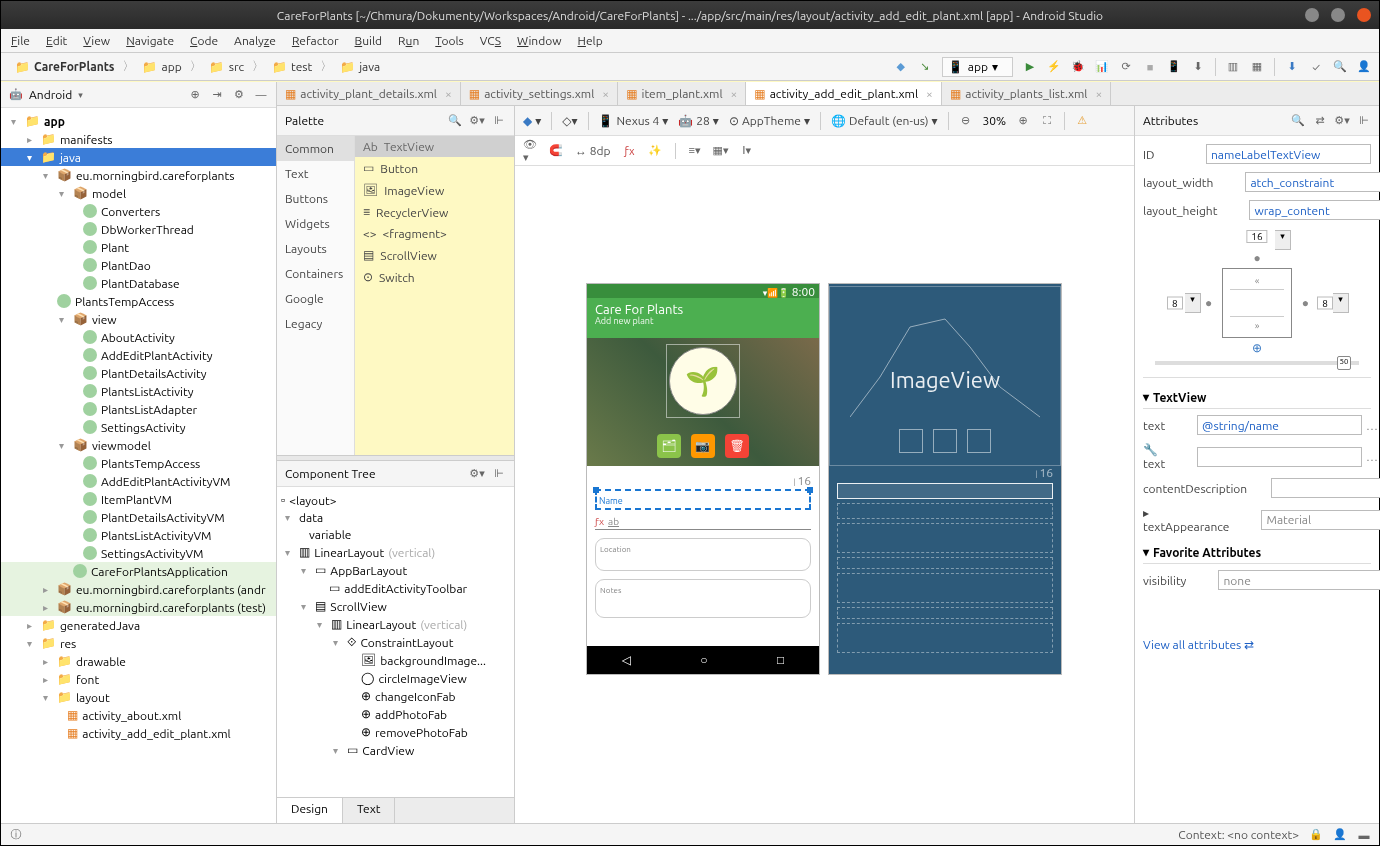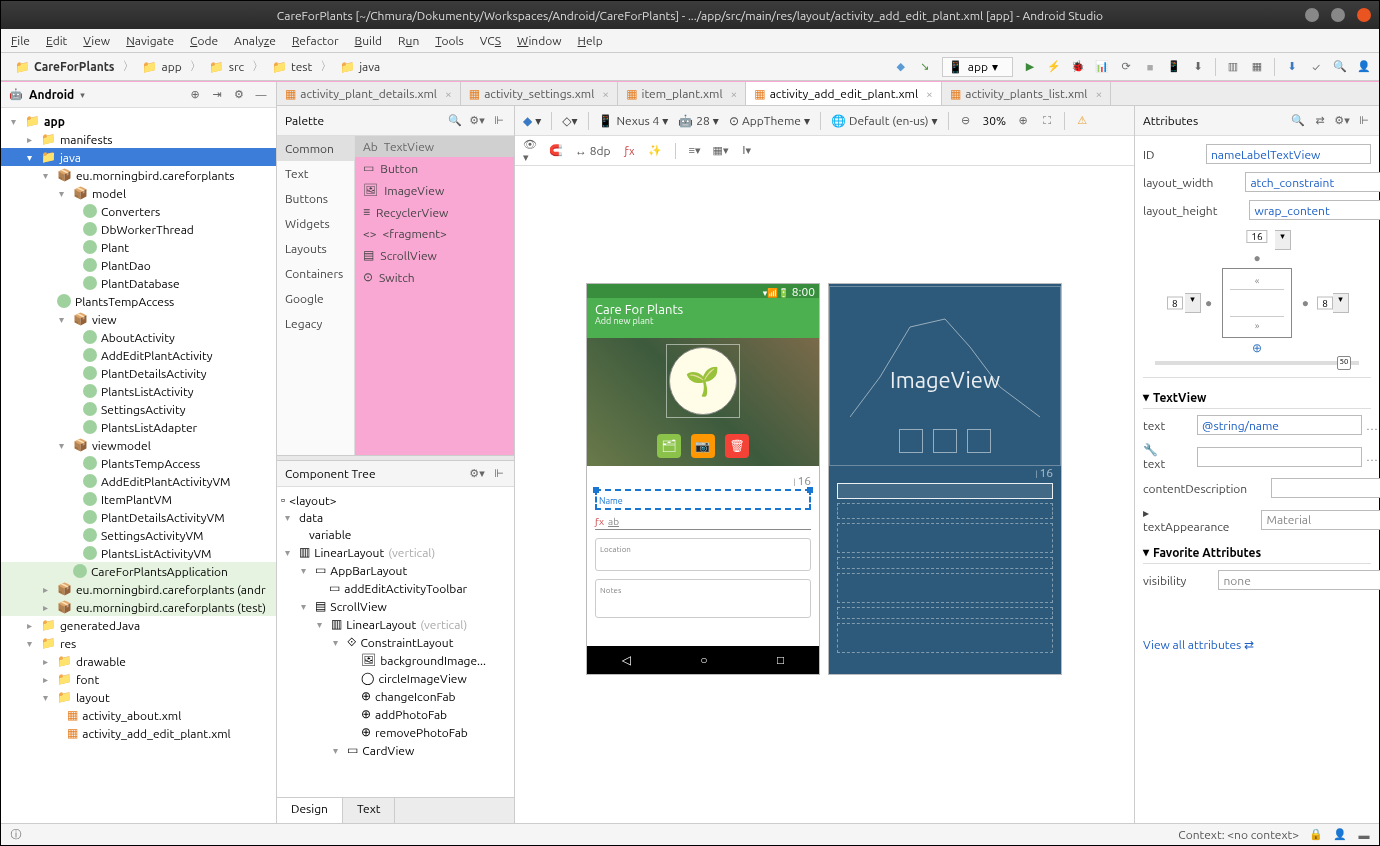--- a/index.html
+++ b/index.html
@@ -1,17 +1,17 @@
 <!DOCTYPE html>
 <html><head>
 <meta charset="utf-8">
 <style>
 * { box-sizing: border-box; margin: 0; padding: 0; font-family: "Ubuntu", "Segoe UI", sans-serif; font-size: 12px; }
 body { background: #000; width: 1380px; height: 846px; overflow: hidden; }
-.window { background: #f9a8d4; position: absolute; top: 0; left: 0; right: 0; bottom: 0; border: 1px solid #000; }
+.window { background: #fef9c3; position: absolute; top: 0; left: 0; right: 0; bottom: 0; border: 1px solid #000; }
 .titlebar { background: linear-gradient(#3c3c3c, #2a2a2a); height: 28px; display: flex; align-items: center; color: #ddd; padding: 0 8px; position: relative; }
 .titlebar-title { flex: 1; text-align: center; font-size: 12px; }
 .titlebar-controls { position: absolute; right: 8px; display: flex; gap: 12px; }
 .titlebar-btn { width: 14px; height: 14px; border-radius: 50%; }
 .close-btn { background: #e95420; }
 .min-btn { background: #888; }
 .max-btn { background: #888; }
 
 .menubar { background: #f5f5f5; height: 24px; display: flex; align-items: center; padding: 0 10px; gap: 16px; border-bottom: 1px solid #ccc; }
 .menubar span { color: #333; cursor: pointer; }
@@ -20,21 +20,21 @@
 .navbar { background: #f5f5f5; height: 28px; display: flex; align-items: center; padding: 0 8px; border-bottom: 1px solid #ccc; }
 .crumb { display: flex; align-items: center; gap: 4px; padding: 2px 6px; color: #333; }
 .crumb-sep { color: #888; margin: 0 2px; }
 .navbar-right { margin-left: auto; display: flex; gap: 10px; align-items: center; }
 .run-select { border: 1px solid #ccc; background: #fbfbfb; padding: 1px 14px 1px 6px; height: 20px; display: flex; align-items: center; gap: 4px; }
 
 .main-area { position: absolute; left: 0; right: 0; top: 81px; bottom: 22px; display: flex; }
 
 .left-panel { width: 276px; background: #fff; border-right: 1px solid #ccc; display: flex; flex-direction: column; }
 .lp-header { height: 26px; background: #f5f5f5; border-bottom: 1px solid #ddd; display: flex; align-items: center; padding: 0 8px; gap: 6px; }
-.lp-header-title { font-weight: bold; }
+.lp-header-title { font-weight: normal; }
 .lp-header-icons { margin-left: auto; display: flex; gap: 8px; color: #666; }
 .tree { flex: 1; overflow: auto; padding: 4px 0; font-size: 12px; }
 .tree-item { padding: 2px 4px 2px 8px; white-space: nowrap; display: flex; align-items: center; gap: 4px; cursor: pointer; }
 .tree-item.selected { background: #3b7dd8; color: #fff; }
 .tree-item.hl { background: #e6f3e0; }
 .tree-chev { color: #999; font-size: 10px; width: 10px; display: inline-block; }
 .tree-icon { width: 14px; height: 14px; display: inline-block; }
 .class-icon { background: #9fd19f; border-radius: 50%; }
 
 .right-area { flex: 1; display: flex; flex-direction: column; }
@@ -74,21 +74,21 @@
 .dev-appbar .t1 { font-size: 13px; }
 .dev-appbar .t2 { font-size: 9px; opacity: .9; }
 .dev-img { height: 128px; background: linear-gradient(45deg,#6a7a4a,#3d5a3d,#7a6a4a); position: relative; display: flex; align-items: center; justify-content: center; }
 .dev-circle { width: 68px; height: 68px; background: #fffde7; border: 1px solid #888; border-radius: 50%; display: flex; align-items: center; justify-content: center; font-size: 28px; }
 .dev-fabs { position: absolute; bottom: 8px; display: flex; gap: 10px; }
 .fab-sm { width: 24px; height: 24px; border-radius: 4px; display: flex; align-items: center; justify-content: center; color: #fff; font-size: 12px; }
 .fab1 { background: #8bc34a; }
 .fab2 { background: #ff9800; }
 .fab3 { background: #f44336; }
 .dev-form { padding: 8px; }
-.dev-field { border: 1px solid #ccc; border-radius: 3px; margin-bottom: 8px; padding: 2px 4px; }
+.dev-field { border: 1px solid #ccc; border-radius: 9px; margin-bottom: 8px; padding: 2px 4px; }
 .dev-label { font-size: 9px; color: #1976d2; }
 .dev-name-sel { border: 2px dashed #1976d2; padding: 2px; position: relative; margin-bottom: 6px; }
 .dev-name-sel::before, .dev-name-sel::after { content: ''; position: absolute; width: 6px; height: 6px; background: #1976d2; top: -4px; }
 .dev-name-sel::before { left: -4px; }
 .dev-name-sel::after { right: -4px; }
 .dev-nav { height: 28px; background: #000; display: flex; align-items: center; justify-content: space-around; color: #fff; position: absolute; bottom: 0; left: 0; right: 0; }
 
 .blueprint { position: absolute; left: 314px; top: 118px; width: 232px; height: 390px; background: #2d5a7a; box-shadow: 0 0 0 1px #bbb; }
 .bp-img { height: 180px; border: 1px solid rgba(255,255,255,.3); margin-top: 2px; position: relative; }
 .bp-mtn { position: absolute; top: 30px; left: 20px; right: 20px; height: 110px; }
@@ -241,50 +241,50 @@
         <div class="tree-item" style="padding-left:82px">
             <span class="tree-icon class-icon"></span>
             <span>PlantDetailsActivity</span>
           </div>
         <div class="tree-item" style="padding-left:82px">
             <span class="tree-icon class-icon"></span>
             <span>PlantsListActivity</span>
           </div>
         <div class="tree-item" style="padding-left:82px">
             <span class="tree-icon class-icon"></span>
+            <span>PlantsListAdapter</span>
+          </div>
+        <div class="tree-item" style="padding-left:82px">
+            <span class="tree-icon class-icon"></span>
             <span>SettingsActivity</span>
           </div>
-        <div class="tree-item" style="padding-left:82px">
-            <span class="tree-icon class-icon"></span>
-            <span>PlantsListAdapter</span>
-          </div>
         <div class="tree-item" style="padding-left:58px"><span class="tree-chev">▾</span>📦 <span>viewmodel</span></div>
         <div class="tree-item" style="padding-left:82px">
             <span class="tree-icon class-icon"></span>
             <span>PlantsTempAccess</span>
           </div>
         <div class="tree-item" style="padding-left:82px">
             <span class="tree-icon class-icon"></span>
             <span>AddEditPlantActivityVM</span>
           </div>
         <div class="tree-item" style="padding-left:82px">
             <span class="tree-icon class-icon"></span>
             <span>ItemPlantVM</span>
           </div>
         <div class="tree-item" style="padding-left:82px">
             <span class="tree-icon class-icon"></span>
             <span>PlantDetailsActivityVM</span>
           </div>
         <div class="tree-item" style="padding-left:82px">
             <span class="tree-icon class-icon"></span>
+            <span>PlantsListActivityVM</span>
+          </div>
+        <div class="tree-item" style="padding-left:82px">
+            <span class="tree-icon class-icon"></span>
             <span>SettingsActivityVM</span>
-          </div>
-        <div class="tree-item" style="padding-left:82px">
-            <span class="tree-icon class-icon"></span>
-            <span>PlantsListActivityVM</span>
           </div>
         <div class="tree-item hl" style="padding-left:58px">
             <span class="tree-chev"></span>
             <span class="tree-icon class-icon"></span>
             <span>CareForPlantsApplication</span>
           </div>
         <div class="tree-item hl" style="padding-left:42px"><span class="tree-chev">▸</span>📦 <span><span>eu.morningbird.careforplants (andr</span></span></div>
         <div class="tree-item hl" style="padding-left:42px"><span class="tree-chev">▸</span>📦 <span>eu.morningbird.careforplants (test)</span></div>
         <div class="tree-item" style="padding-left:26px"><span class="tree-chev">▸</span>📁 <span>generatedJava</span></div>
         <div class="tree-item" style="padding-left:26px"><span class="tree-chev">▾</span>📁 <span>res</span></div>

